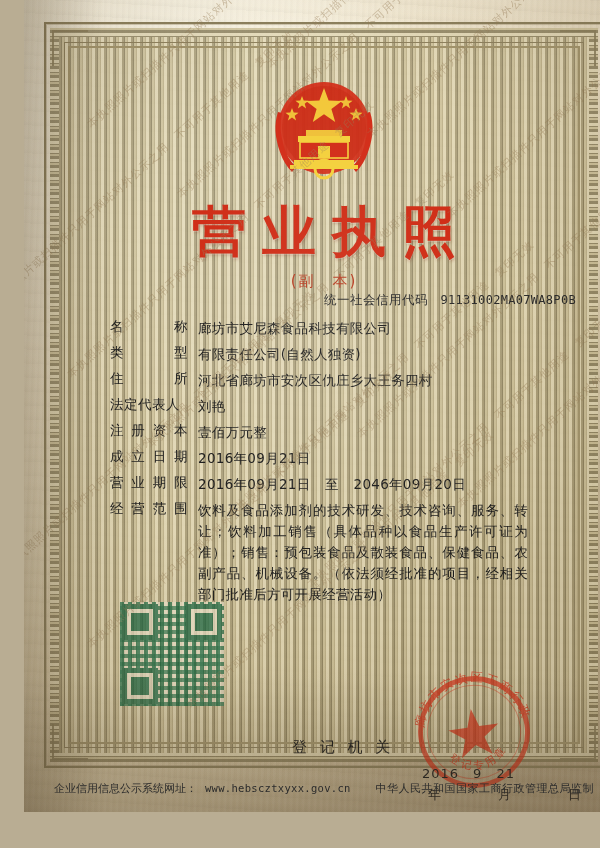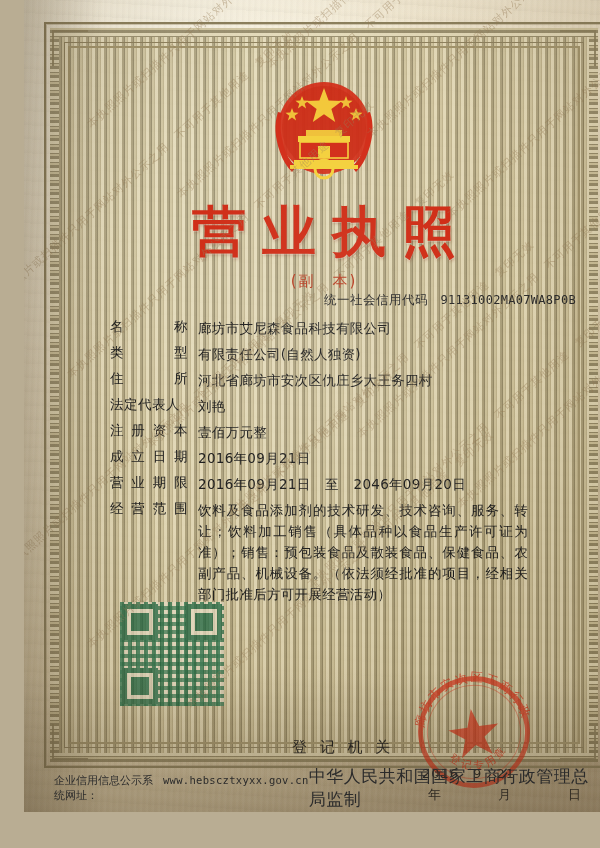--- a/index.html
+++ b/index.html
@@ -267,21 +267,21 @@
     box-sizing: border-box;
     font-size: 11px;
     color: #2b2b2b;
   }
   .footer .left { display: flex; align-items: baseline; gap: 8px; }
   .footer .url {
     font-family: "DejaVu Sans Mono", "Liberation Mono", monospace;
     font-size: 10.5px;
     letter-spacing: 0.3px;
   }
-  .footer .right { font-size: 17px; letter-spacing: 0.5px; font-family: Liberation Serif, serif; }
+  .footer .right { font-size: 11px; letter-spacing: 0.5px; font-family: Liberation Serif, serif; }
 
   
   .watermark-layer {
     position: absolute;
     inset: 0;
     overflow: hidden;
     pointer-events: none;
   }
   .wm {
     position: absolute;

